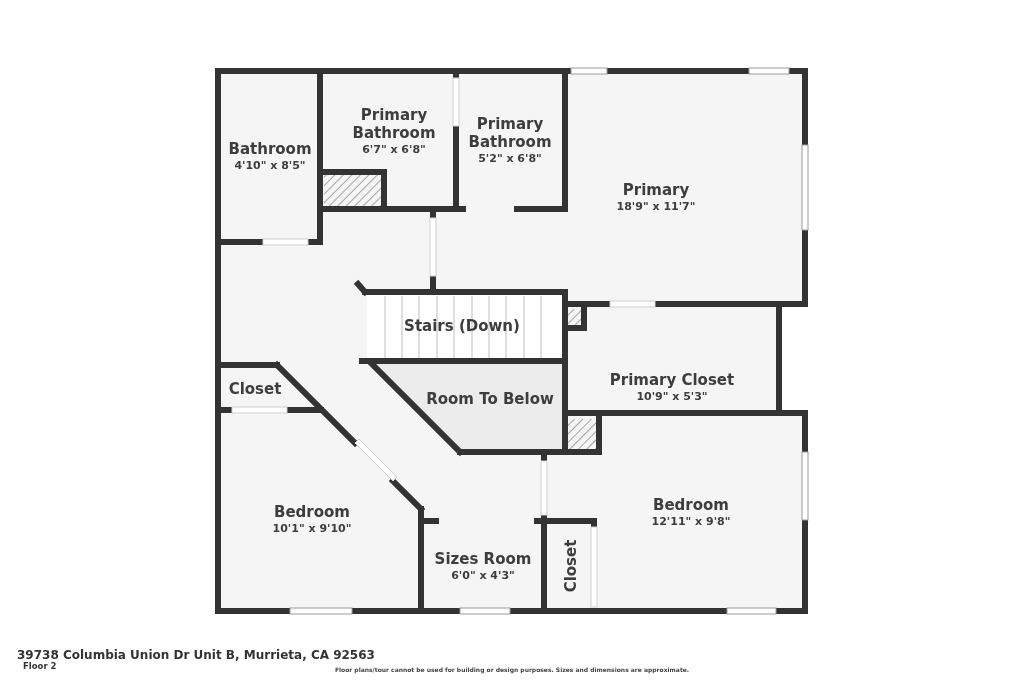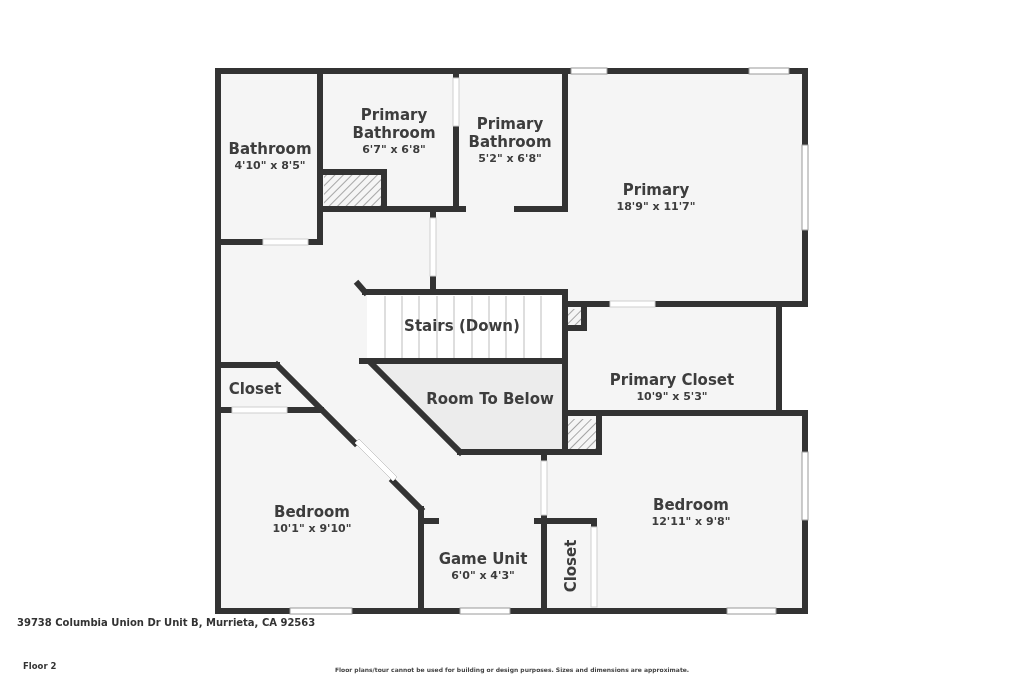--- a/index.html
+++ b/index.html
@@ -4,21 +4,21 @@
 <style>
   html, body { margin: 0; padding: 0; background: #ffffff; }
   body { width: 1024px; height: 683px; position: relative; overflow: hidden;
          font-family: "DejaVu Sans", sans-serif; color: #3a3a3a; }
   #plan { position: absolute; left: 0; top: 0; width: 1024px; height: 683px; }
   .room-label { position: absolute; transform: translate(-50%, -50%); text-align: center;
                 white-space: nowrap; line-height: 1.2; }
   .room-name { font-weight: bold; font-size: 15px; color: #3d3d3d; display: block; }
   .room-dim { font-weight: bold; font-size: 11px; color: #3d3d3d; display: block; margin-top: 1px; }
   .rot { transform: translate(-50%, -50%) rotate(-90deg); }
-  .footer-addr { position: absolute; left: 17px; top: 617px; font-size: 10px; font-weight: bold; color: #333; }
+  .footer-addr { position: absolute; left: 17px; top: 648px; font-size: 12px; font-weight: bold; color: #333; }
   .footer-floor { position: absolute; left: 17px; top: 661px; font-size: 8.5px; font-weight: bold; color: #333; padding-left: 6px; }
   .footer-note { position: absolute; left: 512px; top: 666px; transform: translateX(-50%); font-size: 6px;
                  font-weight: bold; color: #444; white-space: nowrap; }
 </style>
 </head>
 <body>
 
 <svg id="plan" viewBox="0 0 1024 683" xmlns="http://www.w3.org/2000/svg">
   <defs>
     <pattern id="hatch" patternUnits="userSpaceOnUse" width="6" height="6" patternTransform="rotate(45)">
@@ -174,21 +174,21 @@
   <span class="room-name">Closet</span>
 </div>
 <div class="room-label" style="left:490px; top:399px;">
   <span class="room-name">Room To Below</span>
 </div>
 <div class="room-label" style="left:312px; top:519px;">
   <span class="room-name">Bedroom</span>
   <span class="room-dim">10'1" x 9'10"</span>
 </div>
 <div class="room-label" style="left:483px; top:566px;">
-  <span class="room-name">Game Unit</span>
+  <span class="room-name">Sizes Room</span>
   <span class="room-dim">6'0" x 4'3"</span>
 </div>
 <div class="room-label" style="left:691px; top:512px;">
   <span class="room-name">Bedroom</span>
   <span class="room-dim">12'11" x 9'8"</span>
 </div>
 <div class="room-label rot" style="left:571px; top:566px;">
   <span class="room-name">Closet</span>
 </div>
 

